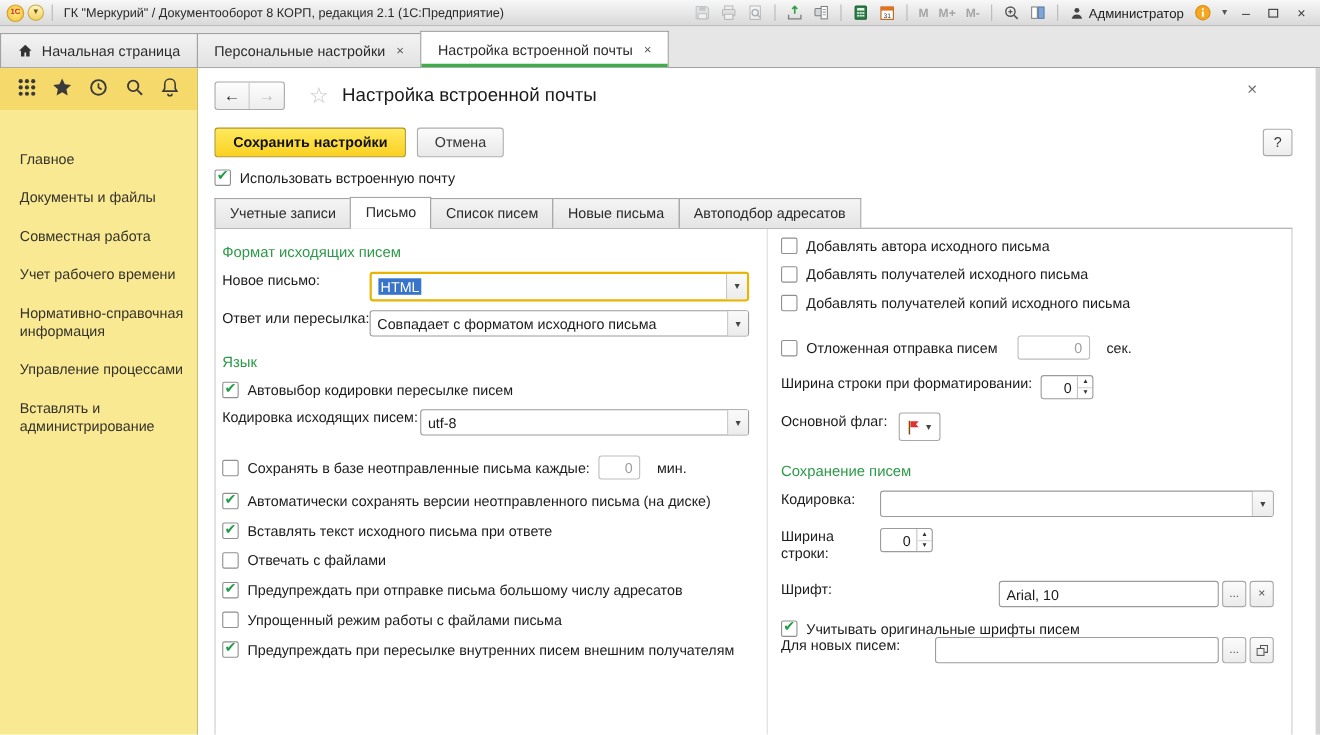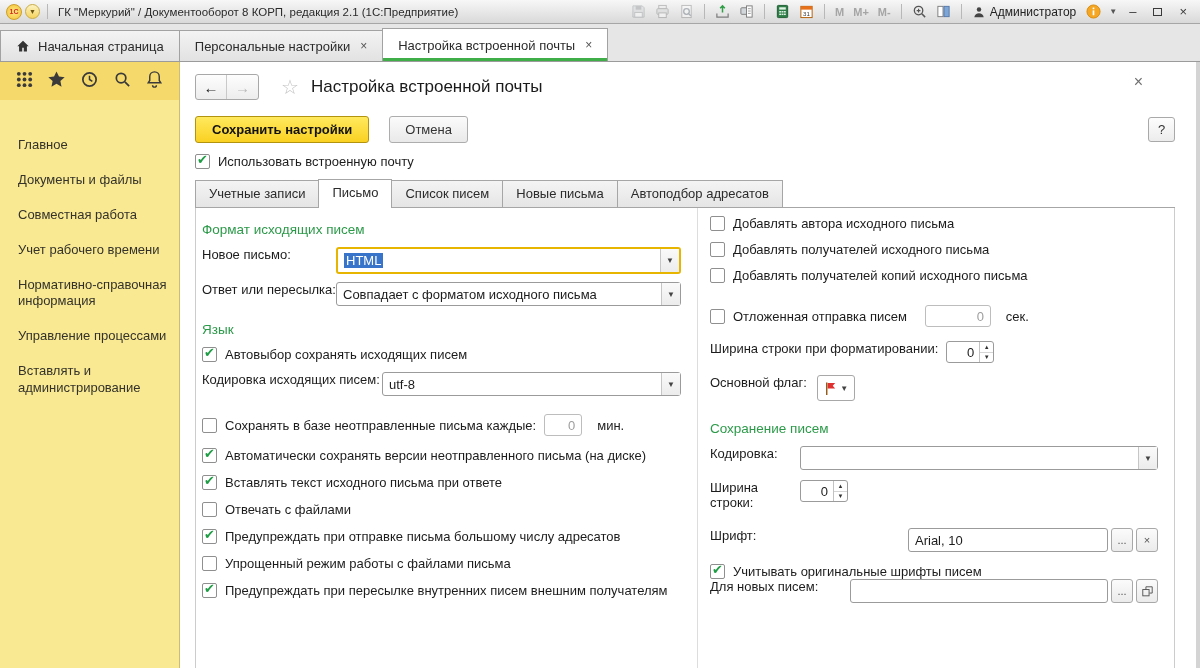--- a/index.html
+++ b/index.html
@@ -81,21 +81,21 @@
   }
 
   .nav-row { display: flex; align-items: center; height: 30px; flex: none; }
   .nav-buttons { display: flex; border: 1px solid #a8a8a8; border-radius: 3px; overflow: hidden; background: linear-gradient(#fdfdfd,#ededed); }
   .nav-btn { width: 31px; height: 24px; display: flex; align-items: center; justify-content: center; font-size: 15px; }
   .nav-btn.back { color: #1f1f1f; border-right: 1px solid #c9c9c9; }
   .nav-btn.fwd { color: #b9b9b9; }
   .star-outline { color: #c4c4c4; font-size: 20px; margin: 0 12px 0 22px; }
   .page-title { font-size: 17px; color: #1a1a1a; }
 
-  .action-row { display: flex; align-items: center; gap: 20px; margin-top: 14px; flex: none; }
+  .action-row { display: flex; align-items: center; gap: 10px; margin-top: 14px; flex: none; }
   .btn-save {
     background: linear-gradient(#ffe95e, #fad122);
     border: 1px solid #b3940e; border-radius: 3px;
     font-weight: bold; font-size: 13px; color: #111; padding: 5px 16px;
   }
   .btn-cancel {
     background: linear-gradient(#fbfbfb, #e9e9e9);
     border: 1px solid #adadad; border-radius: 3px;
     font-size: 13px; color: #333; padding: 5px 15px;
   }
@@ -377,21 +377,21 @@
           <div class="combo">
             <span class="combo-value">Совпадает с форматом исходного письма</span>
             <span class="combo-arrow">▼</span>
           </div>
         </div>
 
         <div class="section-title" style="margin-top:16px">Язык</div>
 
         <div class="cbx-row" style="margin-bottom:10px">
           <span class="checkbox checked"></span>
-          <span>Автовыбор сохранять исходящих писем</span>
+          <span>Автовыбор кодировки пересылке писем</span>
         </div>
 
         <div class="frow">
           <span class="flabel" style="width:180px">Кодировка исходящих писем:</span>
           <div class="combo">
             <span class="combo-value">utf-8</span>
             <span class="combo-arrow">▼</span>
           </div>
         </div>
 

